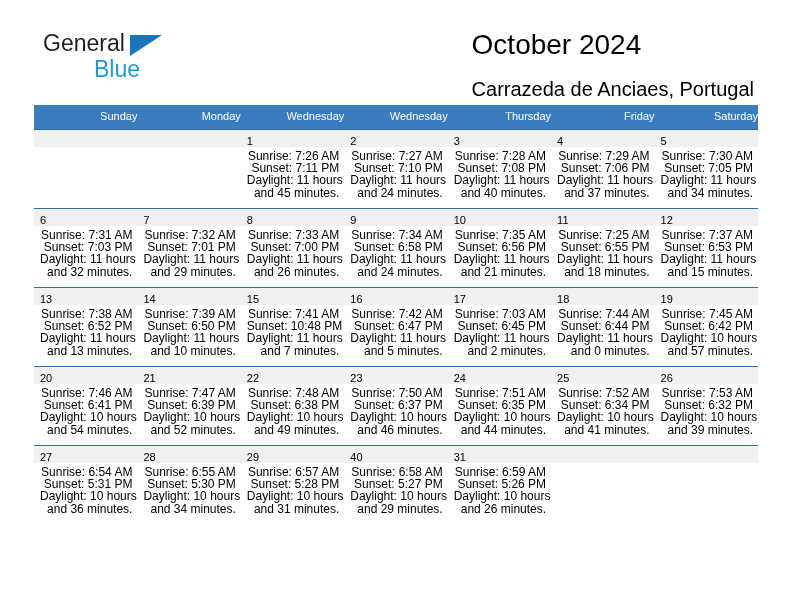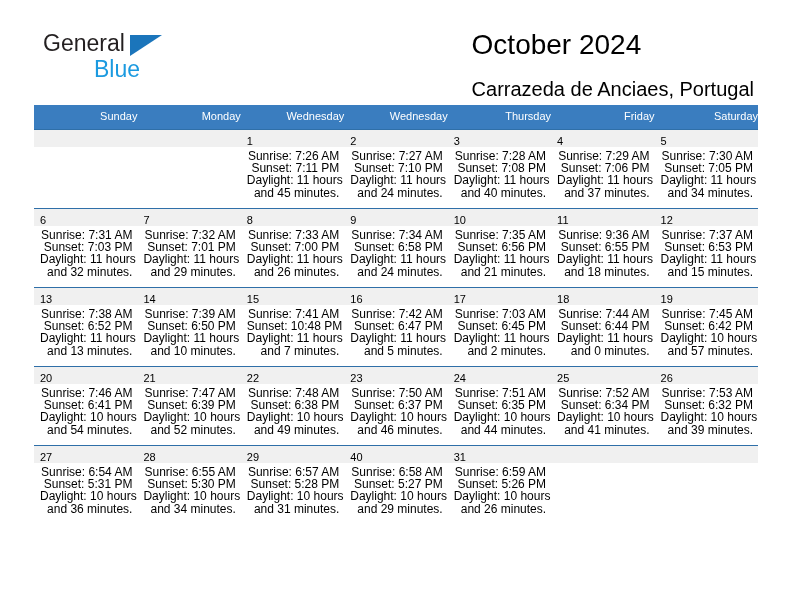--- a/index.html
+++ b/index.html
@@ -304,21 +304,21 @@
                 <div>Sunset: 6:56 PM</div>
                 <div>Daylight: 11 hours</div>
                 <div>and 21 minutes.</div>
               </div>
             </div>
           </td>
           <td>
             <div class="daycell">
               <div class="daynum-band"><span class="daynum">11</span></div>
               <div class="info">
-                <div>Sunrise: 9:36 AM</div>
+                <div>Sunrise: 7:25 AM</div>
                 <div>Sunset: 6:55 PM</div>
                 <div>Daylight: 11 hours</div>
                 <div>and 18 minutes.</div>
               </div>
             </div>
           </td>
           <td>
             <div class="daycell">
               <div class="daynum-band"><span class="daynum">12</span></div>
               <div class="info">

